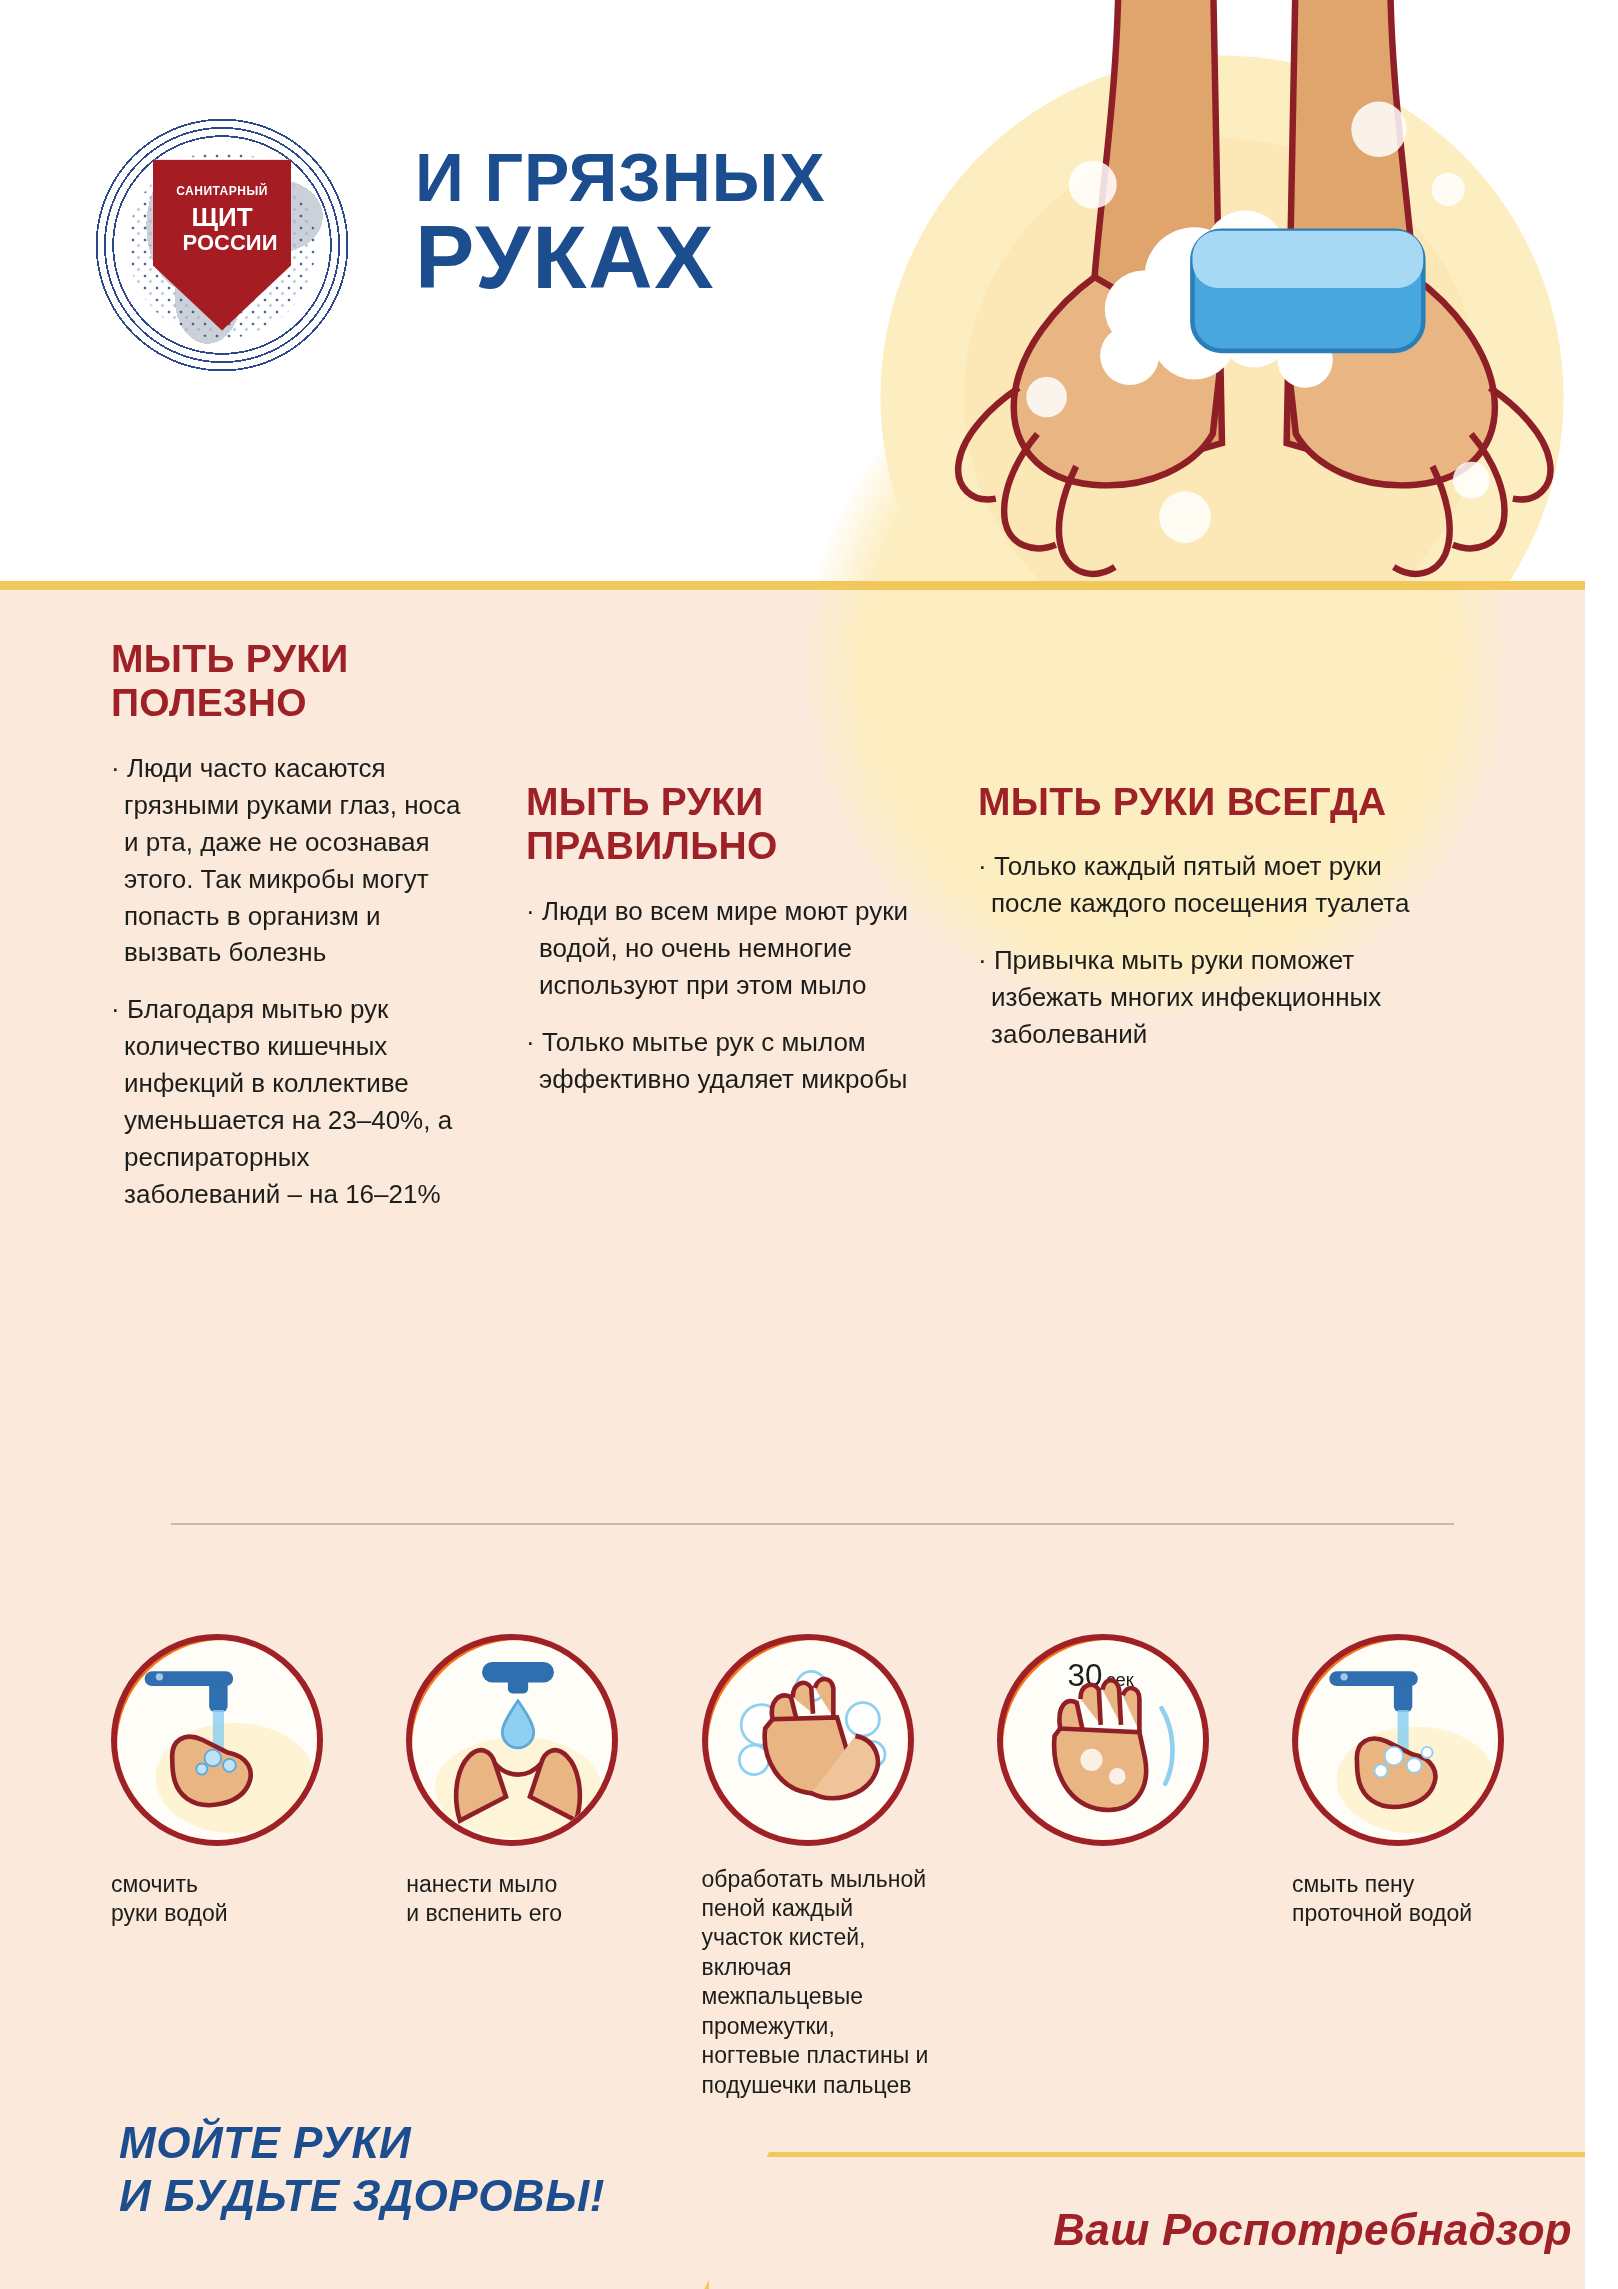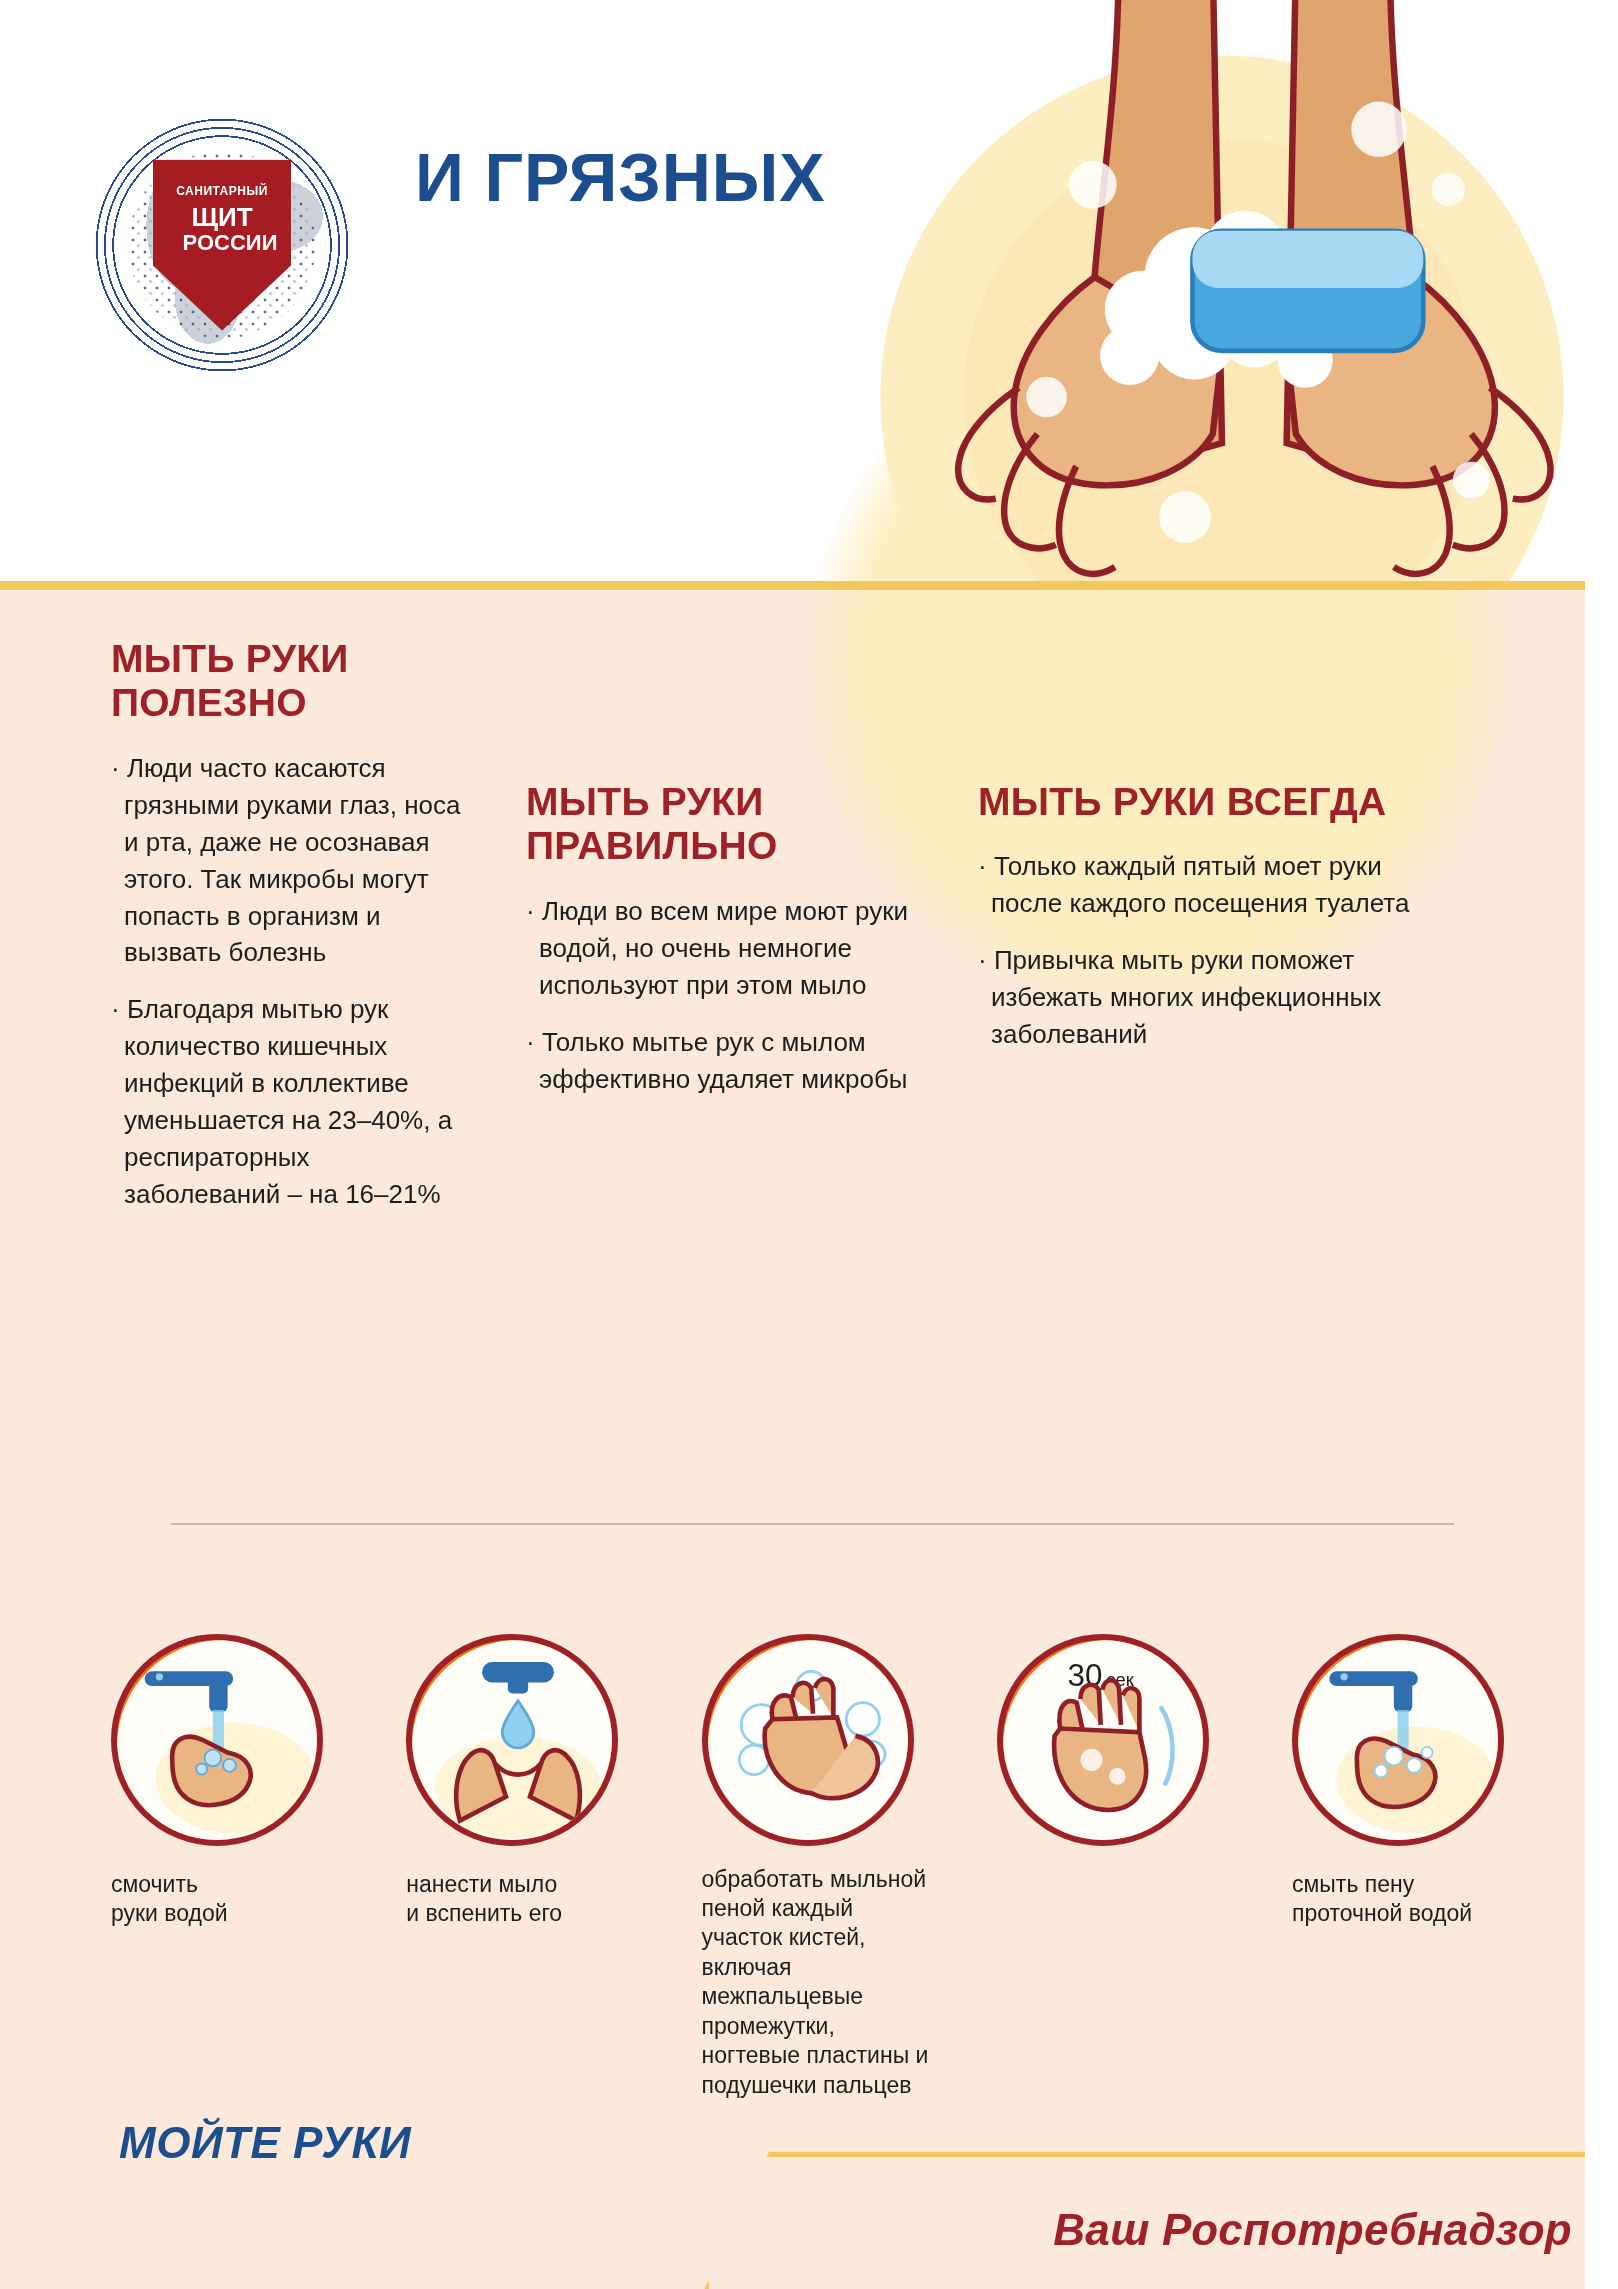--- a/index.html
+++ b/index.html
@@ -309,20 +309,21 @@
       </div>
       <div class="logo-shield">
         <div class="l1">САНИТАРНЫЙ</div>
         <div class="l2">ЩИТ</div>
         <div class="l3">РОССИИ</div>
       </div>
     </div>
 
     <div class="title">
       <div class="t2">И ГРЯЗНЫХ</div>
+      <div class="t3">РУКАХ</div>
     </div>
   </div>
   <div class="header-rule"></div>
 
   <div class="body-area">
     <div class="glow"></div>
 
     <div class="cols">
 
       <div class="col col-1">
@@ -444,18 +445,19 @@
         <div class="step-caption">смыть пену проточной водой</div>
       </div>
 
     </div>
   </div>
 
   <div class="footer">
     <div class="footer-band"></div>
     <div class="footer-slogan">
       <div>МОЙТЕ РУКИ</div>
+      <div>И БУДЬТЕ ЗДОРОВЫ!</div>
     </div>
     <div class="footer-org">Ваш Роспотребнадзор</div>
   </div>
 
 </div>
 
 
 </body></html>

